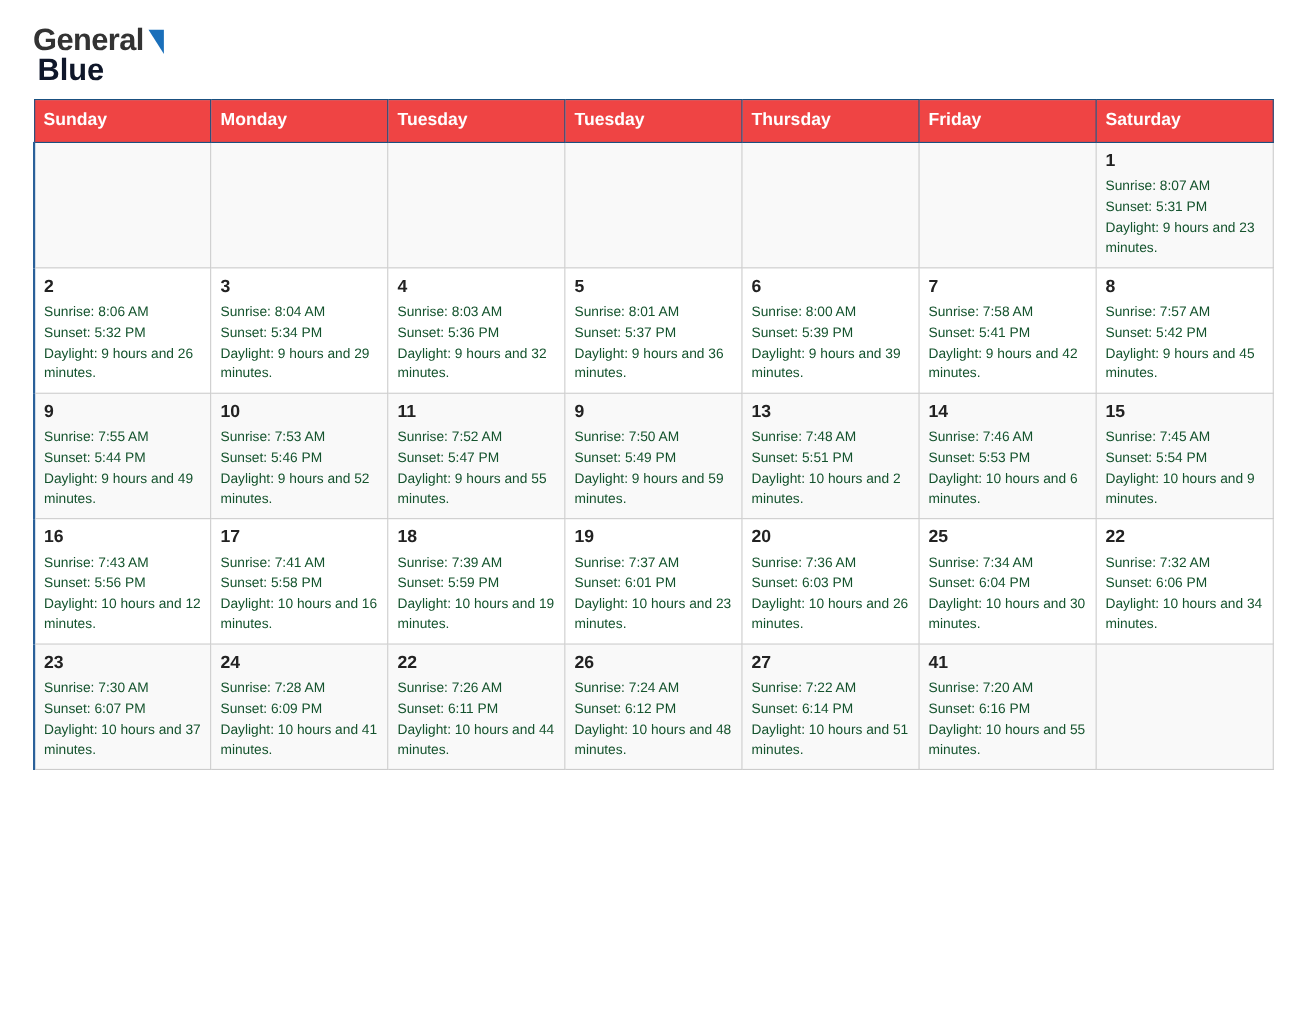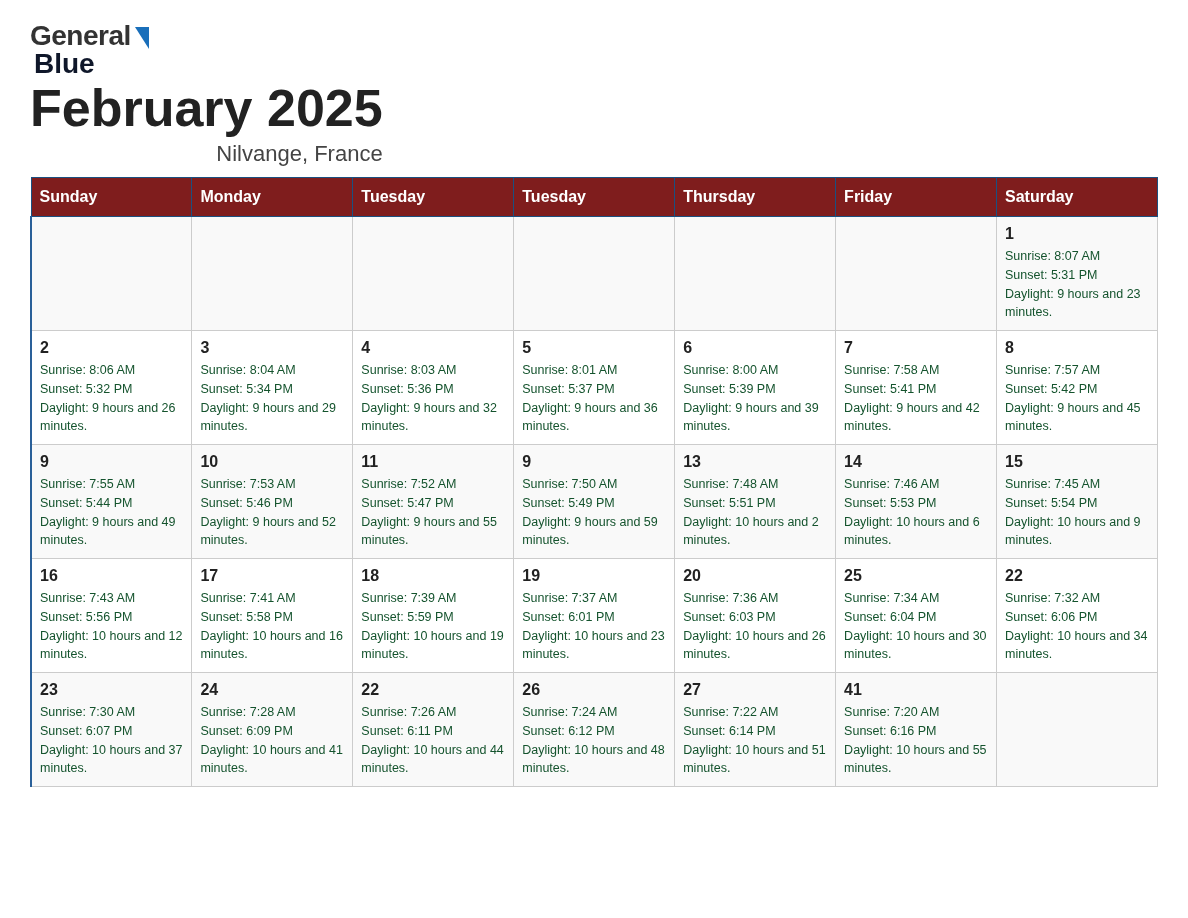--- a/index.html
+++ b/index.html
@@ -8,21 +8,20 @@
       background: #fff;
       padding: 20px 30px;
       width: 1188px;
       min-height: 918px;
     }
     .header {
       display: flex;
       justify-content: space-between;
       align-items: flex-start;
       margin-bottom: 10px;
-      flex-direction: column;
     }
     .logo {
       display: flex;
       flex-direction: column;
       align-items: flex-start;
     }
     .logo-top {
       display: flex;
       align-items: center;
     }
@@ -61,21 +60,21 @@
       font-size: 22px;
       color: #444;
       margin-top: 4px;
     }
     table {
       width: 100%;
       border-collapse: collapse;
       margin-top: 10px;
     }
     thead tr th {
-      background: #7f1d1d;
+      background: #ef4444;
       color: #fff;
       font-size: 16px;
       font-weight: bold;
       padding: 10px 8px;
       text-align: left;
       border: 1px solid #1a5080;
     }
     tbody tr td {
       border: 1px solid #ccc;
       vertical-align: top;
@@ -113,24 +112,20 @@
 </head>
 <body>
 
 <div class="header">
   <div class="logo">
     <div class="logo-top">
       <span class="logo-general">General</span>
       <div class="logo-arrow"></div>
     </div>
     <span class="logo-blue">Blue</span>
-  </div>
-  <div class="title-block">
-    <div class="month-title">February 2025</div>
-    <div class="location">Nilvange, France</div>
   </div>
 </div>
 
 <table>
   <thead>
     <tr>
     <th>Sunday</th>
         <th>Monday</th>
         <th>Tuesday</th>
         <th>Tuesday</th>

